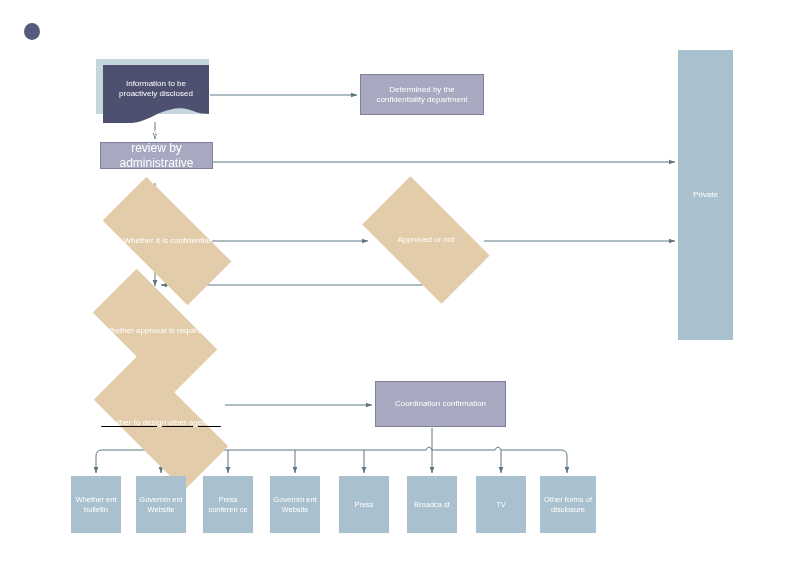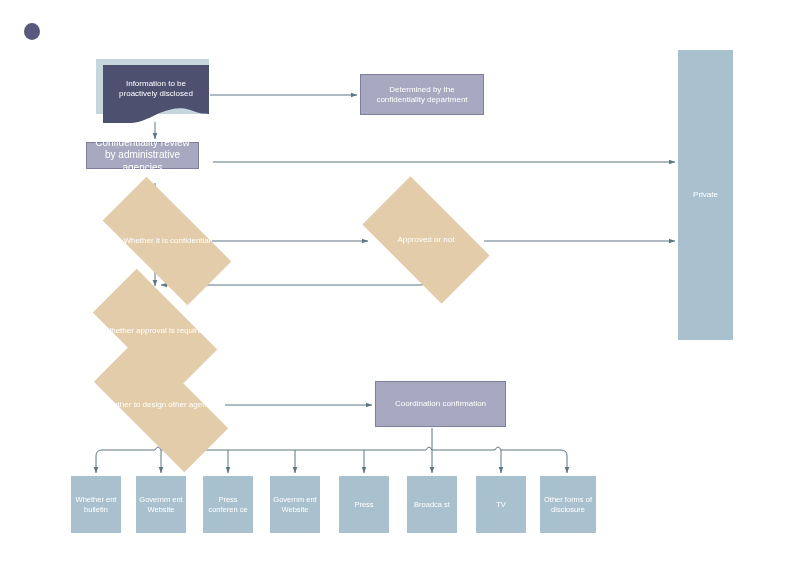--- a/index.html
+++ b/index.html
@@ -96,22 +96,22 @@
     border: 1px solid #7e7f9e;
   }
   .rect-purple { background: #a8a8c0; }
   .rect-blue   { background: #a9c1ce; border: 1px solid #a9c1ce; text-align: center; }
 
   .n-determined {
     left: 360px; top: 74px; width: 124px; height: 41px;
     font-size: 8px;
   }
   .n-review {
-    left: 86px; top: 142px; width: 113px; height: 27px;
-    font-size: 10px;
+    left: 100px; top: 142px; width: 113px; height: 27px;
+    font-size: 12px;
   }
   .n-coordination {
     left: 375px; top: 381px; width: 131px; height: 46px;
     font-size: 8px;
   }
   .n-private {
     left: 678px; top: 50px; width: 55px; height: 290px;
     font-size: 8px;
   }
 
@@ -135,21 +135,21 @@
     color: #ffffff;
     font-size: 8px;
     text-align: center;
     line-height: 1.3;
     width: 110%;
   }
 
   .dwrap-confidential   { left: 107px;  top: 210px; width: 120px; height: 62px; }
   .dwrap-approved       { left: 370px; top: 206px; width: 112px; height: 68px; }
   .dwrap-approval-req   { left: 98px;  top: 300px; width: 114px; height: 62px; justify-content: center; }
-  .dwrap-other-agencies { left: 97px;  top: 374px; width: 128px; height: 62px; }
+  .dwrap-other-agencies { left: 97px;  top: 392px; width: 128px; height: 62px; text-decoration: underline; }
 
   
   .term {
     position: absolute;
     top: 476px;
     width: 50px;
     height: 57px;
     background: #a9c1ce;
     font-size: 7.5px;
     color: #ffffff;

